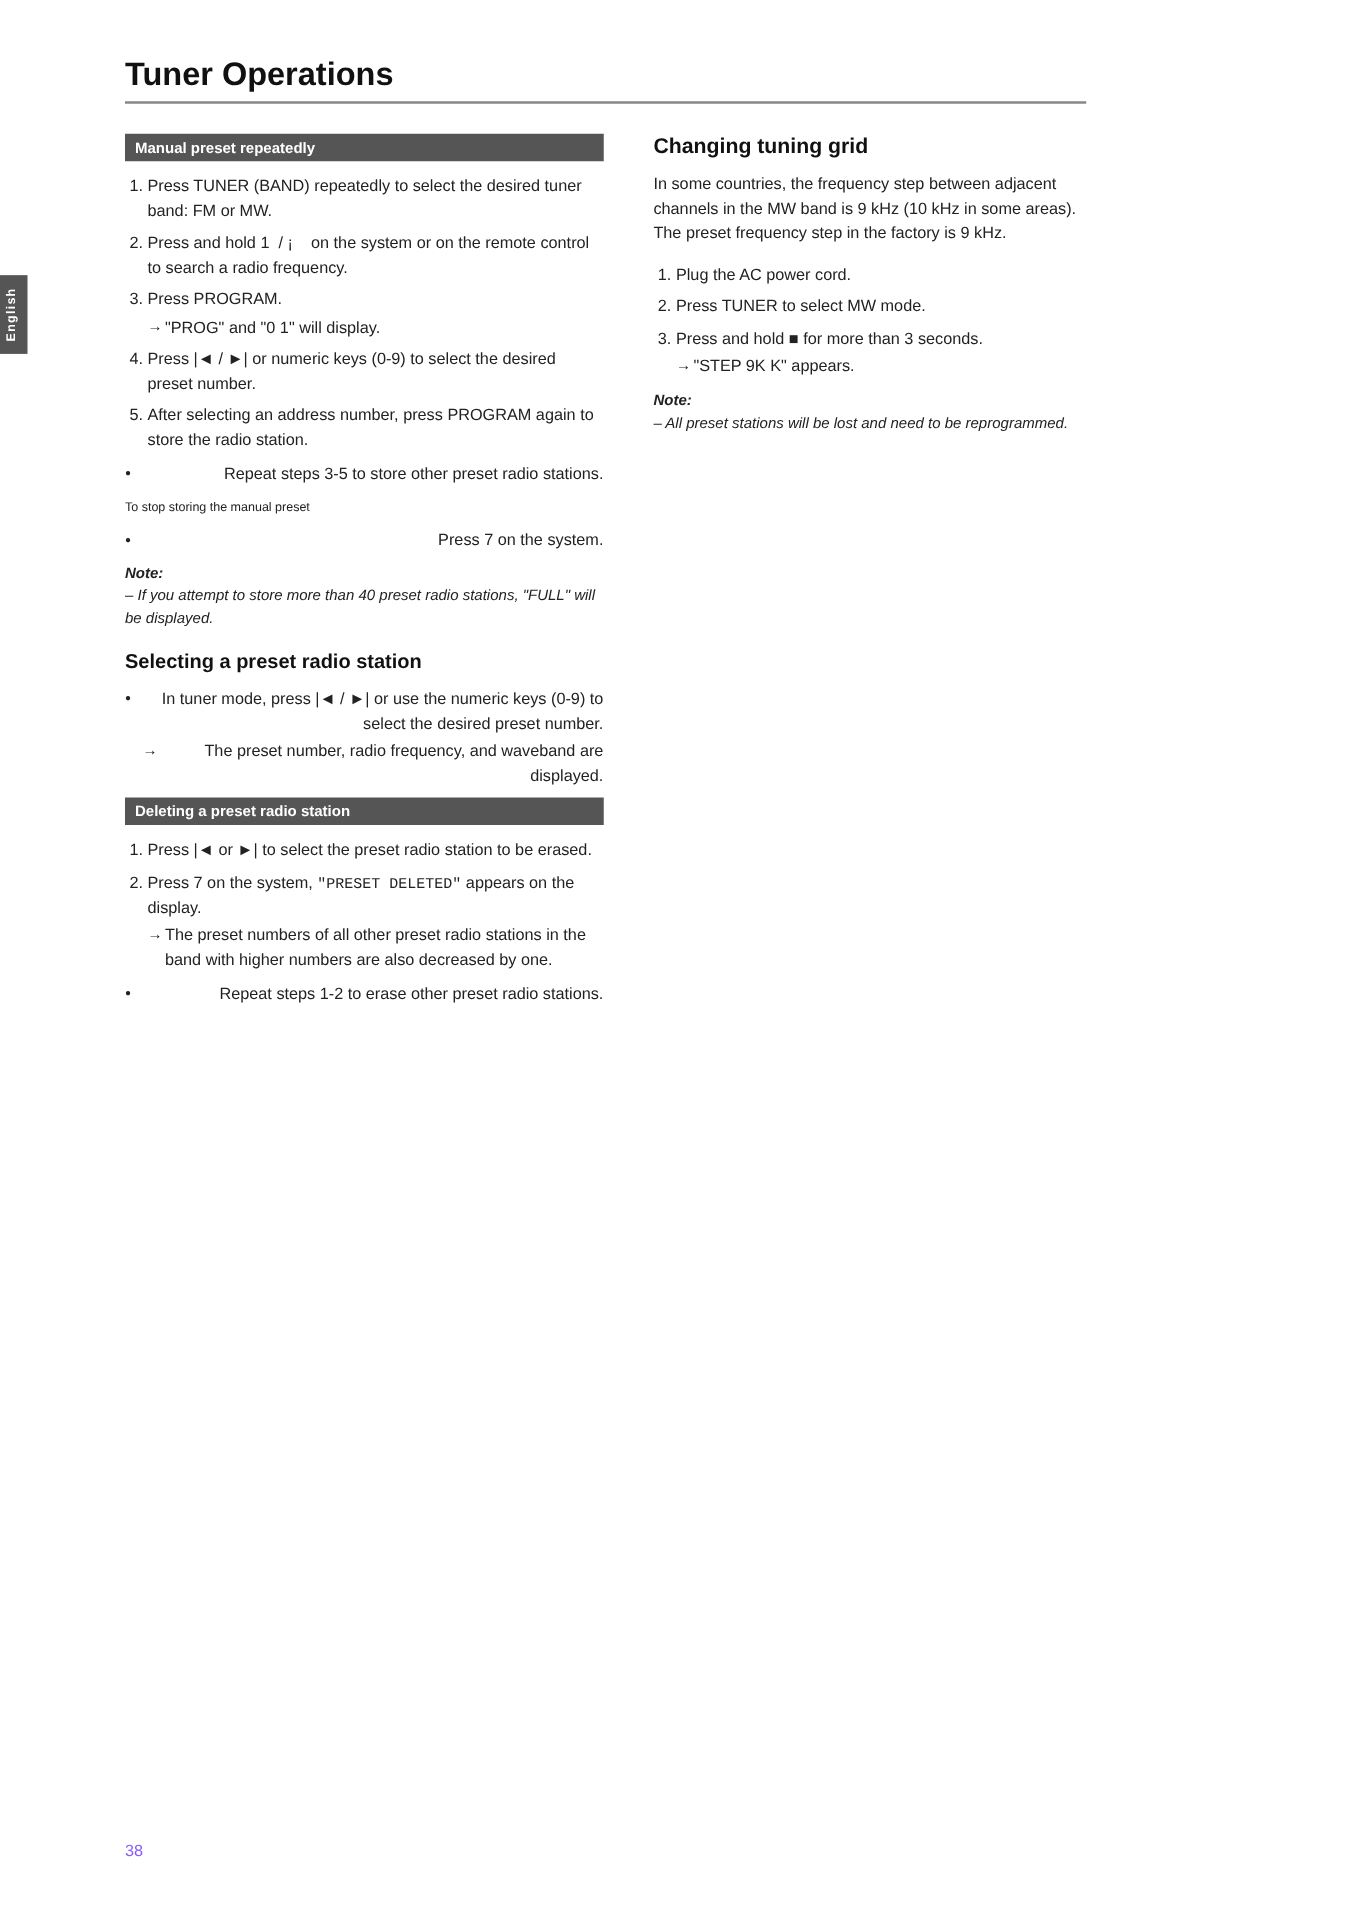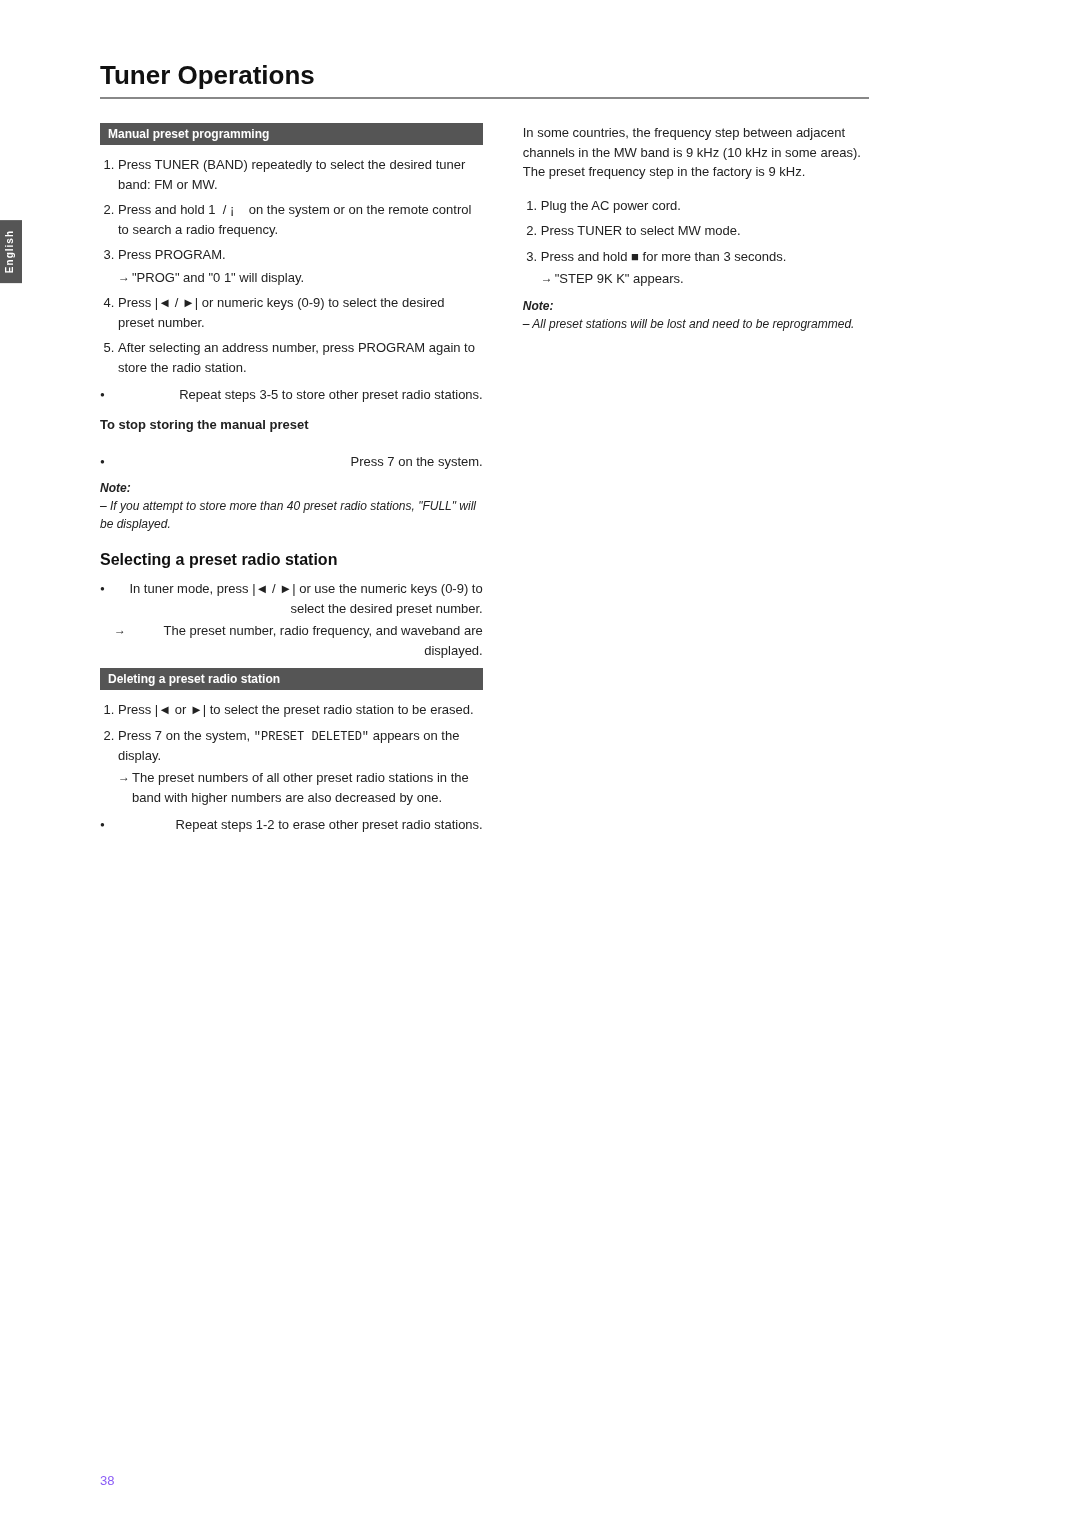--- a/index.html
+++ b/index.html
@@ -8,21 +8,21 @@
       min-height: 1528px;
       background: #fff;
       font-family: Arial, Helvetica, sans-serif;
       font-size: 13px;
       color: #222;
       position: relative;
     }
     .page {
       width: 949px;
       min-height: 1528px;
-      padding: 60px 80px 60px 100px;
+      padding: 44px 80px 60px 100px;
       position: relative;
     }
     
     .lang-tab {
       position: absolute;
       left: 0;
       top: 220px;
       width: 22px;
       background: #555;
       color: #fff;
@@ -112,24 +112,24 @@
       line-height: 1.5;
     }
     .arrow-note::before {
       content: '→';
       position: absolute;
       left: 0;
       font-size: 12px;
     }
     
     .sub-heading {
-      font-weight: bold;
-      font-size: 13px;
+      font-weight: normal;
+      font-size: 10px;
       margin-top: 12px;
-      margin-bottom: 20px;
+      margin-bottom: 10px;
     }
     
     .note-block {
       font-style: italic;
       font-size: 12px;
       margin-top: 6px;
       margin-bottom: 8px;
       line-height: 1.5;
     }
     .note-block .note-label {
@@ -161,21 +161,21 @@
 <div class="page">
 
   <div class="lang-tab">English</div>
 
   <h1 class="page-title">Tuner Operations</h1>
 
   <div class="two-col">
 
     <div class="col-left">
 
-      <div class="section-heading">Manual preset programming</div>
+      <div class="section-heading">Manual preset repeatedly</div>
 
       <ol>
         <li>
           Press <strong>TUNER</strong> (BAND) repeatedly to select the desired tuner band: FM or MW.
         </li>
         <li>
           Press and hold <strong>1</strong> &nbsp;/ ¡&nbsp;&nbsp;&nbsp; on the system or on the remote control to search a radio frequency.
         </li>
         <li>
           Press <strong>PROGRAM</strong>.
@@ -231,20 +231,21 @@
       <ul>
         <li>
           Repeat <strong>steps 1-2</strong> to erase other preset radio stations.
         </li>
       </ul>
 
     </div>
 
     <div class="col-right">
 
+      <div class="changing-title">Changing tuning grid</div>
 
       <p style="font-size:13px;line-height:1.5;margin-bottom:14px;">In some countries, the frequency step between adjacent channels in the MW band is 9 kHz (10 kHz in some areas). The preset frequency step in the factory is 9 kHz.</p>
 
       <ol>
         <li>
           Plug the AC power cord.
         </li>
         <li>
           Press <strong>TUNER</strong> to select MW mode.
         </li>

